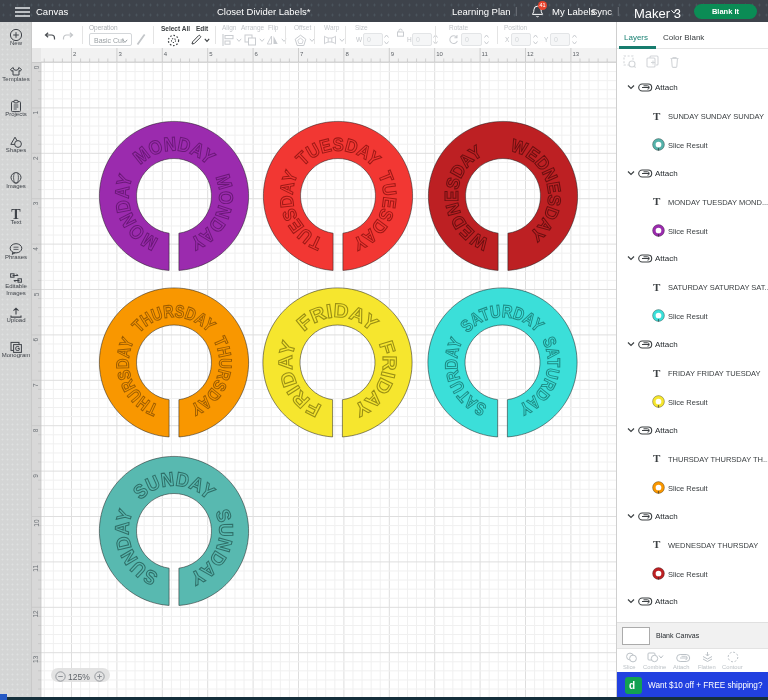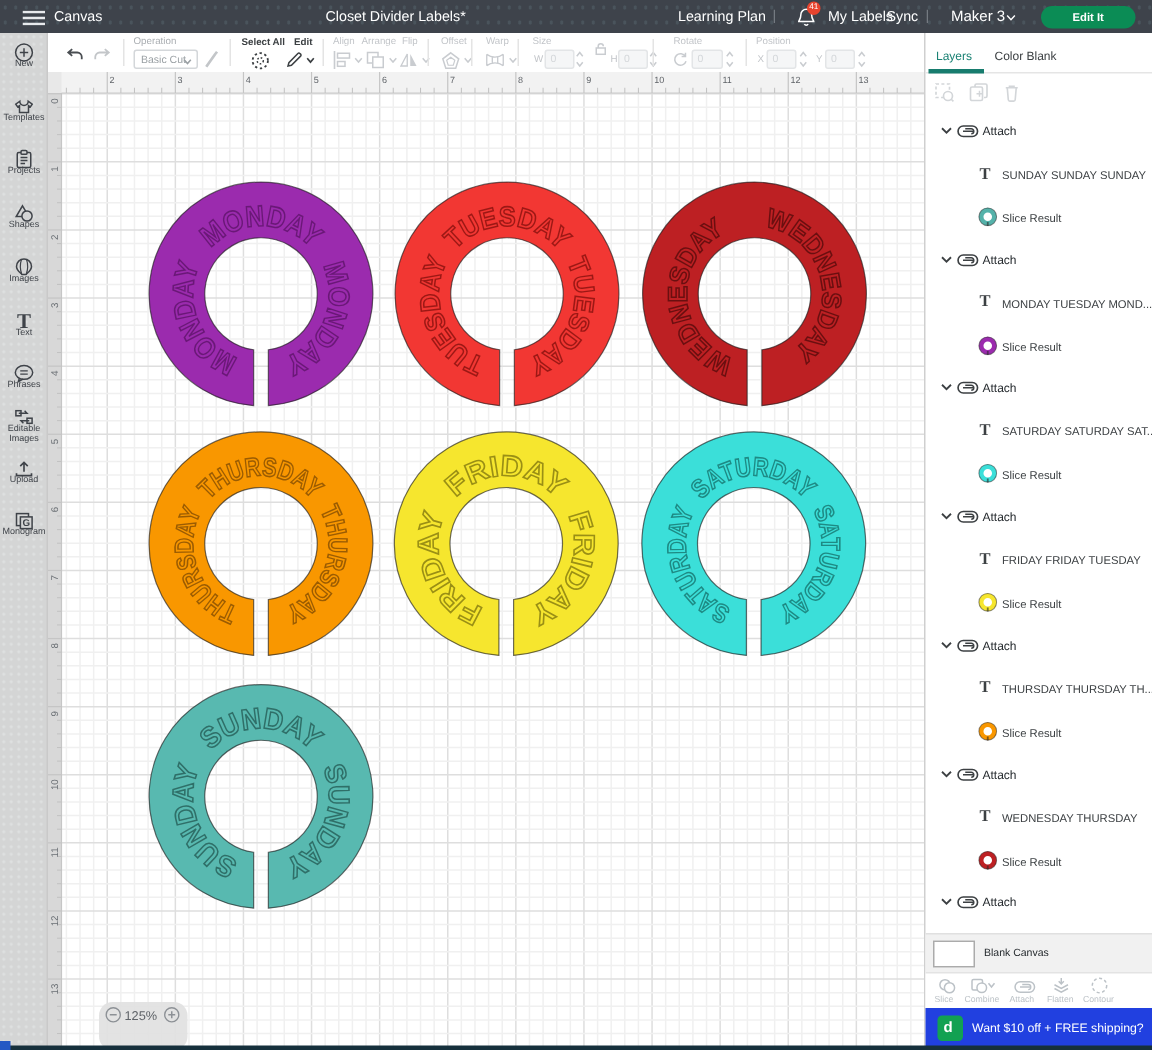--- a/index.html
+++ b/index.html
@@ -14,25 +14,25 @@
   <div class="abs" style="left:452px;top:6px;font-size:9.5px;color:#ffffff">Learning Plan</div>
   <div class="abs" style="left:515px;top:5px;font-size:9.5px;color:#7a7f86">|</div>
   <svg class="abs" style="left:531px;top:5px" width="13" height="13" viewBox="0 0 13 13">
       <path d="M6.5 1.2 a3.6 3.6 0 0 1 3.6 3.6 c0 3 1.4 3.8 1.4 4.6 H1.5 c0-0.8 1.4-1.6 1.4-4.6 A3.6 3.6 0 0 1 6.5 1.2 Z" fill="none" stroke="#ffffff" stroke-width="1"></path>
       <path d="M5.3 11 a1.3 1.3 0 0 0 2.4 0" fill="none" stroke="#ffffff" stroke-width="1"></path>
     </svg>
   <div class="abs" style="left:538px;top:1px;width:9px;height:9px;border-radius:50%;background:#e8442e;color:#fff;font-size:5.5px;text-align:center;line-height:9px">41</div>
   <div class="abs" style="left:552px;top:6px;font-size:9.5px;color:#ffffff">My Labels</div>
   <div class="abs" style="left:591px;top:6px;font-size:9.5px;color:#ffffff">Sync</div>
   <div class="abs" style="left:617px;top:5px;font-size:9.5px;color:#7a7f86">|</div>
-  <div class="abs" style="left:634px;top:6px;font-size:10px;color:#ffffff">Maker 3</div>
+  <div class="abs" style="left:634px;top:6px;font-size:13px;color:#ffffff">Maker 3</div>
   <svg class="abs" style="left:670px;top:8.5px" width="8" height="6" viewBox="0 0 9 7">
       <path d="M1.5 1.5 L4.5 4.8 L7.5 1.5" fill="none" stroke="#ffffff" stroke-width="1.1"></path>
     </svg>
-  <div class="abs" style="left:694px;top:3.5px;width:63px;height:15px;border-radius:8px;background:#0b8c55;color:#fff;font-size:7.5px;font-weight:bold;text-align:center;line-height:15px">Edit It</div>
+  <div class="abs" style="left:694px;top:3.5px;width:63px;height:15px;border-radius:8px;background:#0b8c55;color:#fff;font-size:7.5px;font-weight:bold;text-align:center;line-height:15px">Blank It</div>
 </div>
 
 <div class="abs" style="left:32px;top:22px;width:584px;height:26px;background:#ffffff">
   <svg class="abs" style="left:12px;top:9px" width="12" height="11" viewBox="0 0 16 13">
       <path d="M5.5 1.5 L2 4.5 L5.5 7.5 M2 4.5 h8 a4 4 0 0 1 4 4 v2" fill="none" stroke="#4a4e52" stroke-width="1.6"></path>
     </svg>
   <svg class="abs" style="left:30px;top:9px" width="12" height="11" viewBox="0 0 16 13">
       <path d="M10.5 1.5 L14 4.5 L10.5 7.5 M14 4.5 h-8 a4 4 0 0 0 -4 4 v2" fill="none" stroke="#c3c6c9" stroke-width="1.6"></path>
     </svg>
   <div class="abs" style="left:50px;top:4px;width:1px;height:18px;background:#e4e4e4"></div>
@@ -465,21 +465,21 @@
     <text x="6.5" y="335.3" font-size="6.5" fill="#6b7075" font-family="Liberation Sans, sans-serif" transform="rotate(-90 6.5 335.3)" text-anchor="end">7</text>
     <text x="6.5" y="380.7" font-size="6.5" fill="#6b7075" font-family="Liberation Sans, sans-serif" transform="rotate(-90 6.5 380.7)" text-anchor="end">8</text>
     <text x="6.5" y="426.1" font-size="6.5" fill="#6b7075" font-family="Liberation Sans, sans-serif" transform="rotate(-90 6.5 426.1)" text-anchor="end">9</text>
     <text x="6.5" y="471.5" font-size="6.5" fill="#6b7075" font-family="Liberation Sans, sans-serif" transform="rotate(-90 6.5 471.5)" text-anchor="end">10</text>
     <text x="6.5" y="516.9" font-size="6.5" fill="#6b7075" font-family="Liberation Sans, sans-serif" transform="rotate(-90 6.5 516.9)" text-anchor="end">11</text>
     <text x="6.5" y="562.3" font-size="6.5" fill="#6b7075" font-family="Liberation Sans, sans-serif" transform="rotate(-90 6.5 562.3)" text-anchor="end">12</text>
     <text x="6.5" y="607.7" font-size="6.5" fill="#6b7075" font-family="Liberation Sans, sans-serif" transform="rotate(-90 6.5 607.7)" text-anchor="end">13</text>
     <rect x="0" y="0" width="9" height="14" fill="#e8e8e8"></rect>
 </svg>
 
-<div class="abs" style="left:66px;top:668px;width:59px;height:32px;border-radius:9px;background:rgba(225,225,225,0.92)">
+<div class="abs" style="left:51px;top:668px;width:59px;height:14px;border-radius:9px;background:rgba(225,225,225,0.92)">
   <svg class="abs" style="left:4px;top:3px" width="11" height="11" viewBox="0 0 11 11">
       <circle cx="5.5" cy="5.5" r="4.7" fill="none" stroke="#8d9196" stroke-width="0.9"></circle>
       <path d="M3.2 5.5 h4.6" stroke="#8d9196" stroke-width="1"></path>
     </svg>
   <div class="abs" style="left:17px;top:4px;font-size:8.5px;color:#5f6368">125%</div>
   <svg class="abs" style="left:43px;top:3px" width="11" height="11" viewBox="0 0 11 11">
       <circle cx="5.5" cy="5.5" r="4.7" fill="none" stroke="#8d9196" stroke-width="0.9"></circle>
       <path d="M3.2 5.5 h4.6 M5.5 3.2 v4.6" stroke="#8d9196" stroke-width="1"></path>
     </svg>
 </div>

